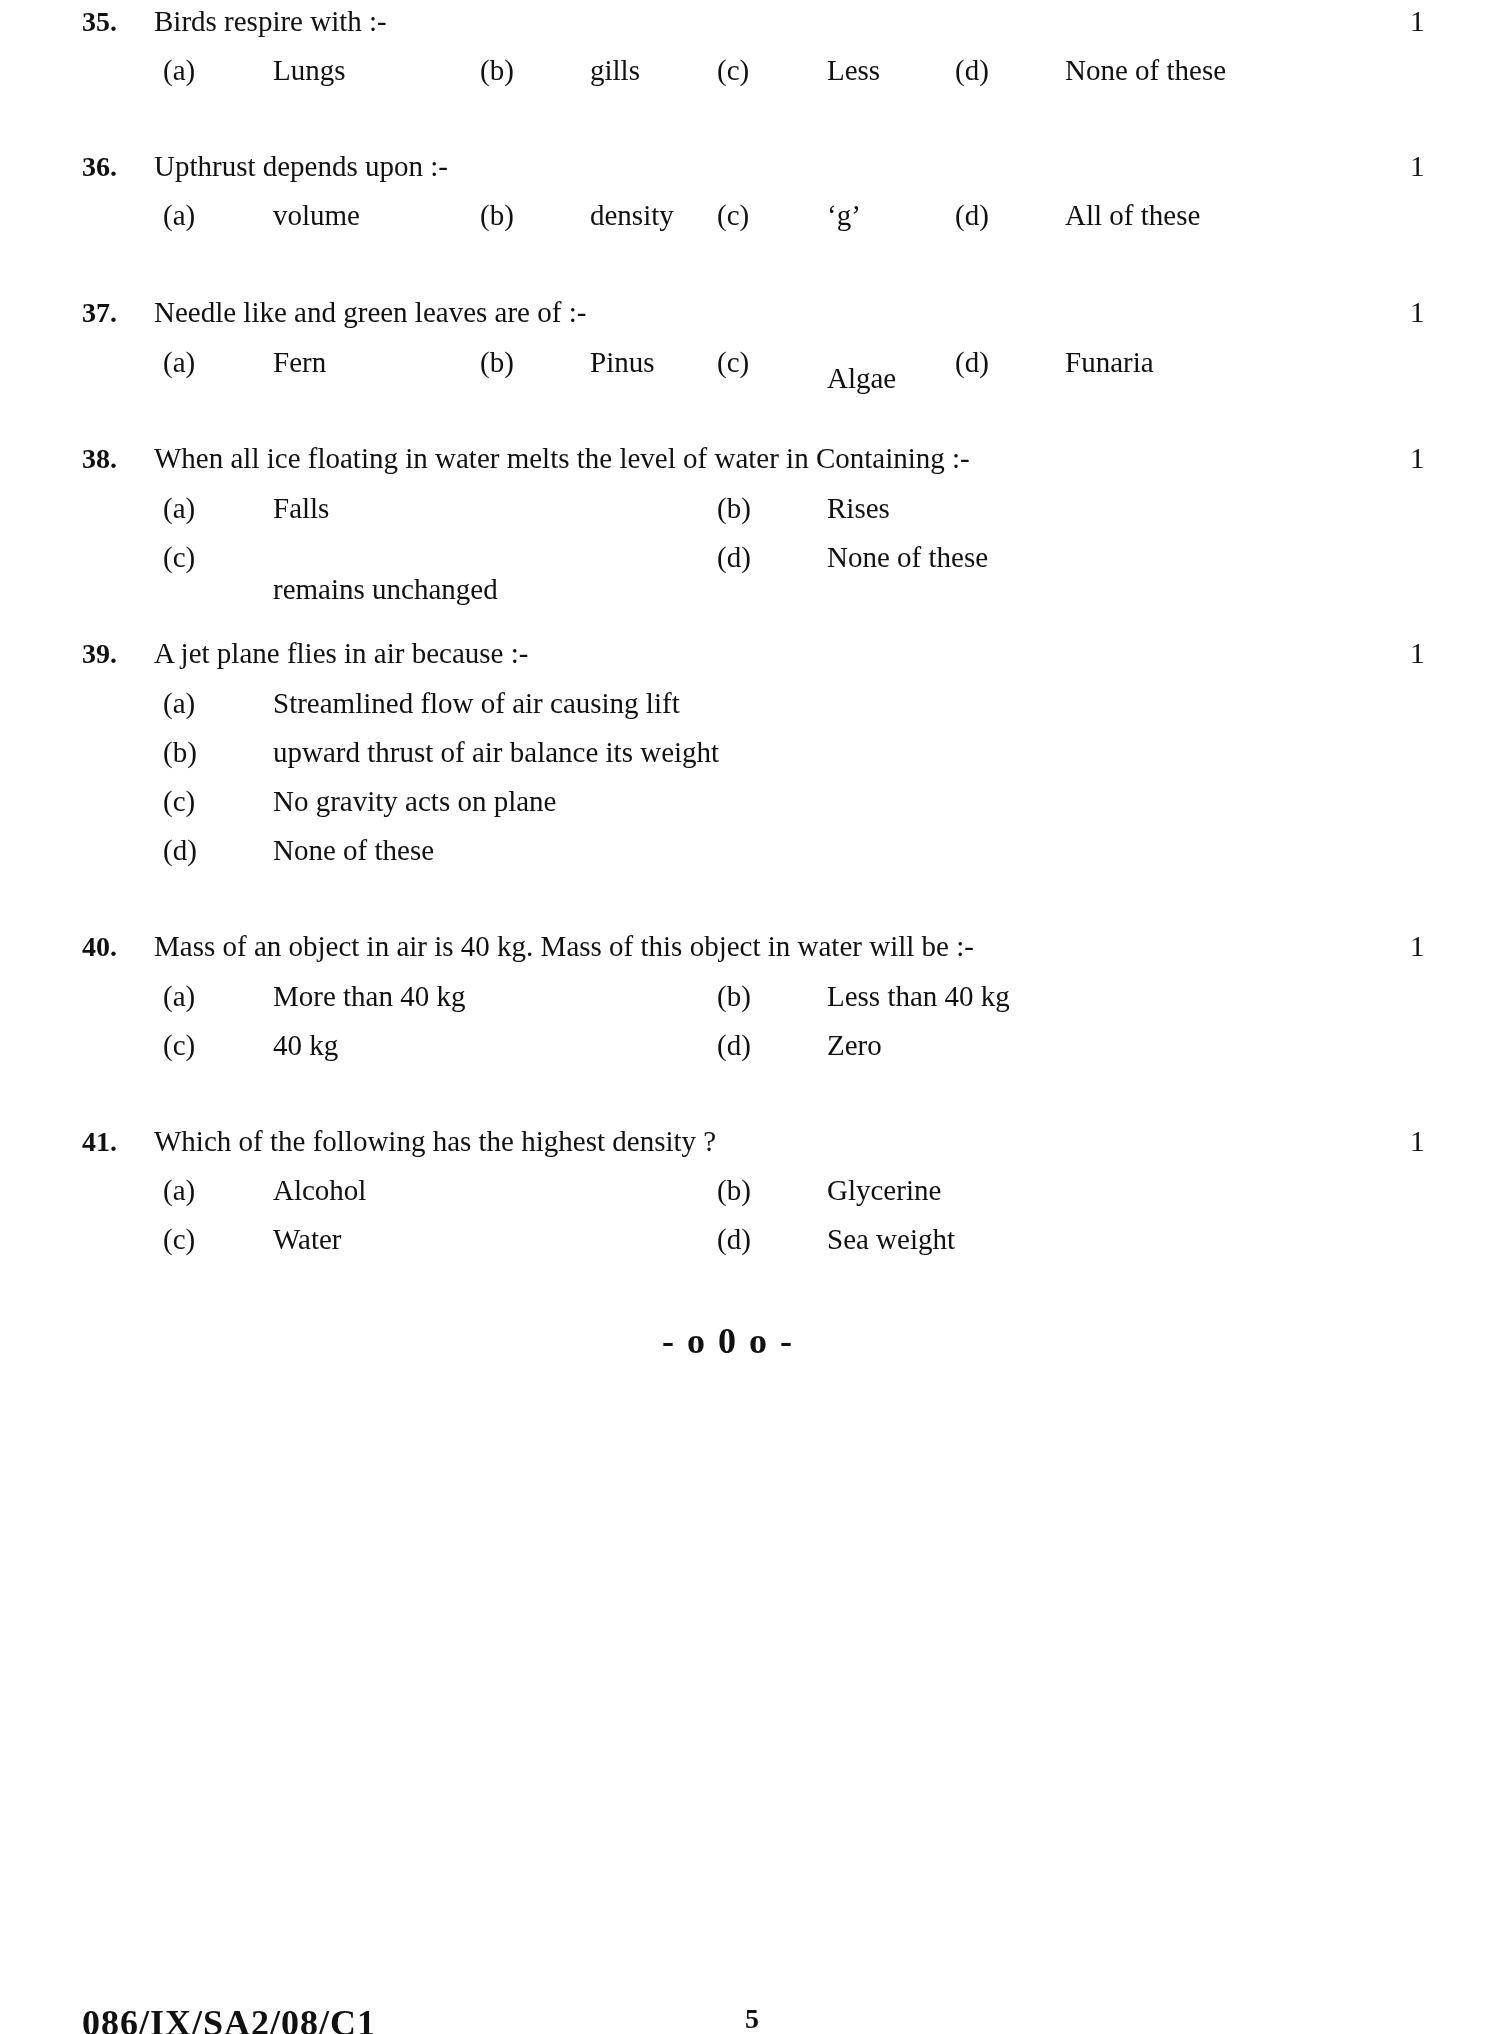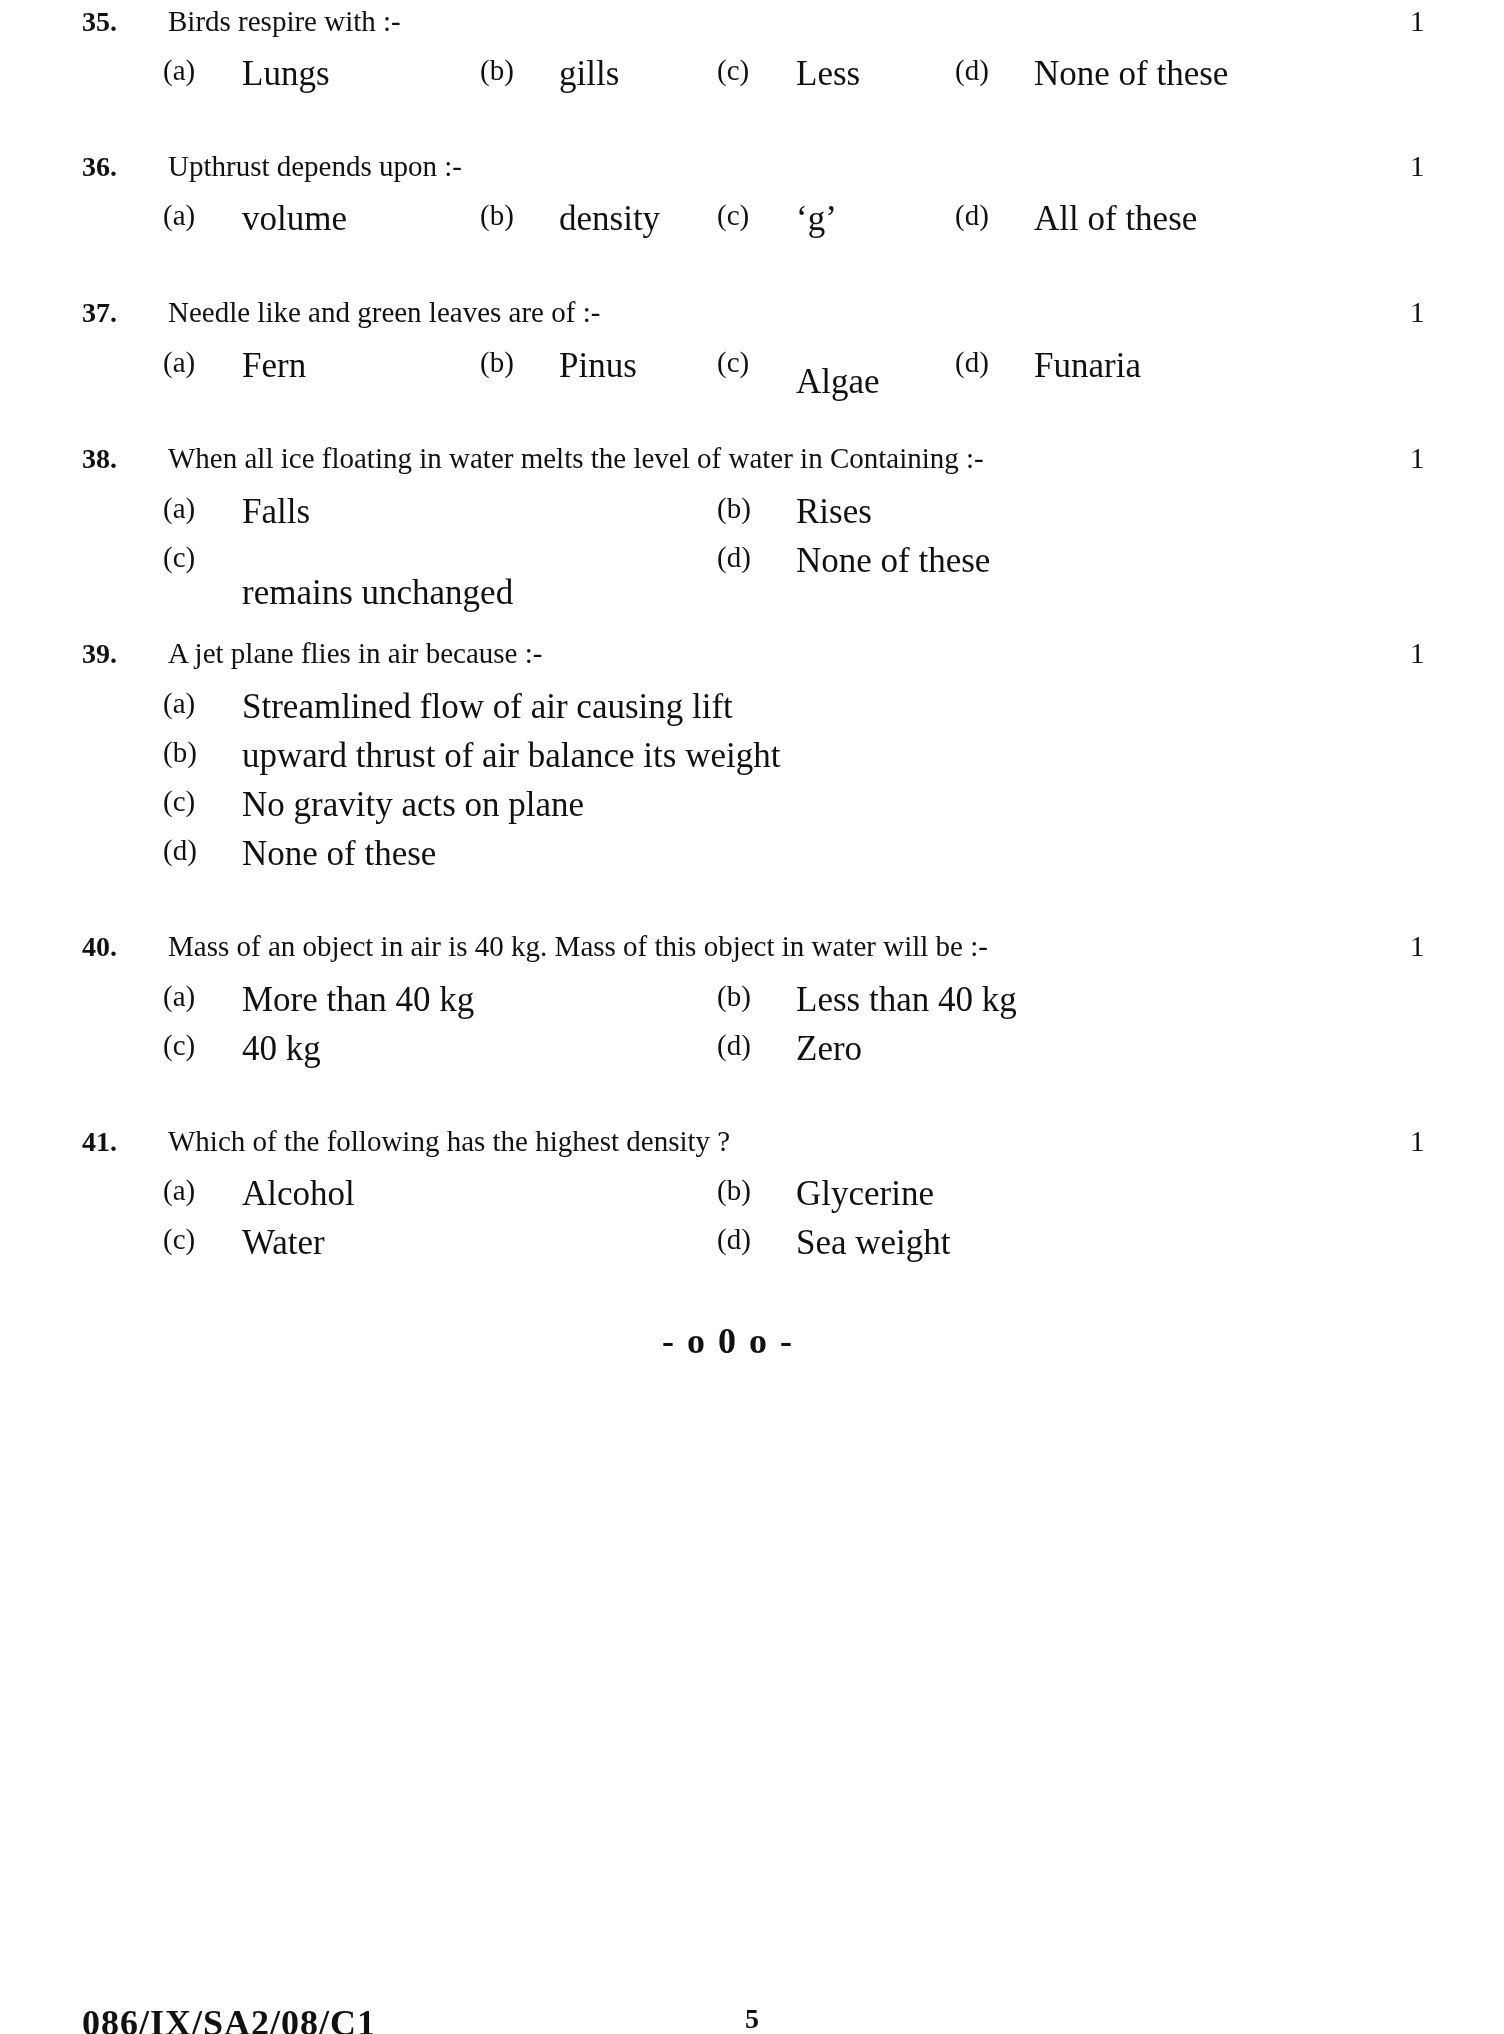--- a/index.html
+++ b/index.html
@@ -1,23 +1,23 @@
 <!DOCTYPE html>
 <html><head>
 <meta charset="utf-8">
 <style>
   html, body { margin:0; padding:0; background:#fff; }
   body { width:1504px; height:2034px; position:relative; overflow:hidden;
          font-family:"Liberation Serif","DejaVu Serif",serif; color:#111; }
   .abs { position:absolute; white-space:nowrap; line-height:1; }
   .qnum { font-weight:bold; font-size:28px; left:82px; }
-  .qtext { font-size:29px; left:168px;text-align:right; }
+  .qtext { font-size:29px; left:154px;text-align:right; }
   .marks { font-size:29px; left:1410px; }
   .olabel { font-size:29px; }
-  .otext { font-size:35px; }
+  .otext { font-size:29px;margin-left:31px; }
   .end { font-size:36px; font-weight:bold; left:662px; letter-spacing:2px; }
   .footer-code { font-size:36px; font-weight:bold; left:82px; letter-spacing:1px; }
   .footer-page { font-size:28px; font-weight:bold; left:745px; }
 </style>
 </head>
 <body>
 
 <div>
   <span class="abs qnum" style="top:8px">35.</span>
   <span class="abs qtext" style="top:7px">Birds respire with :-</span>

